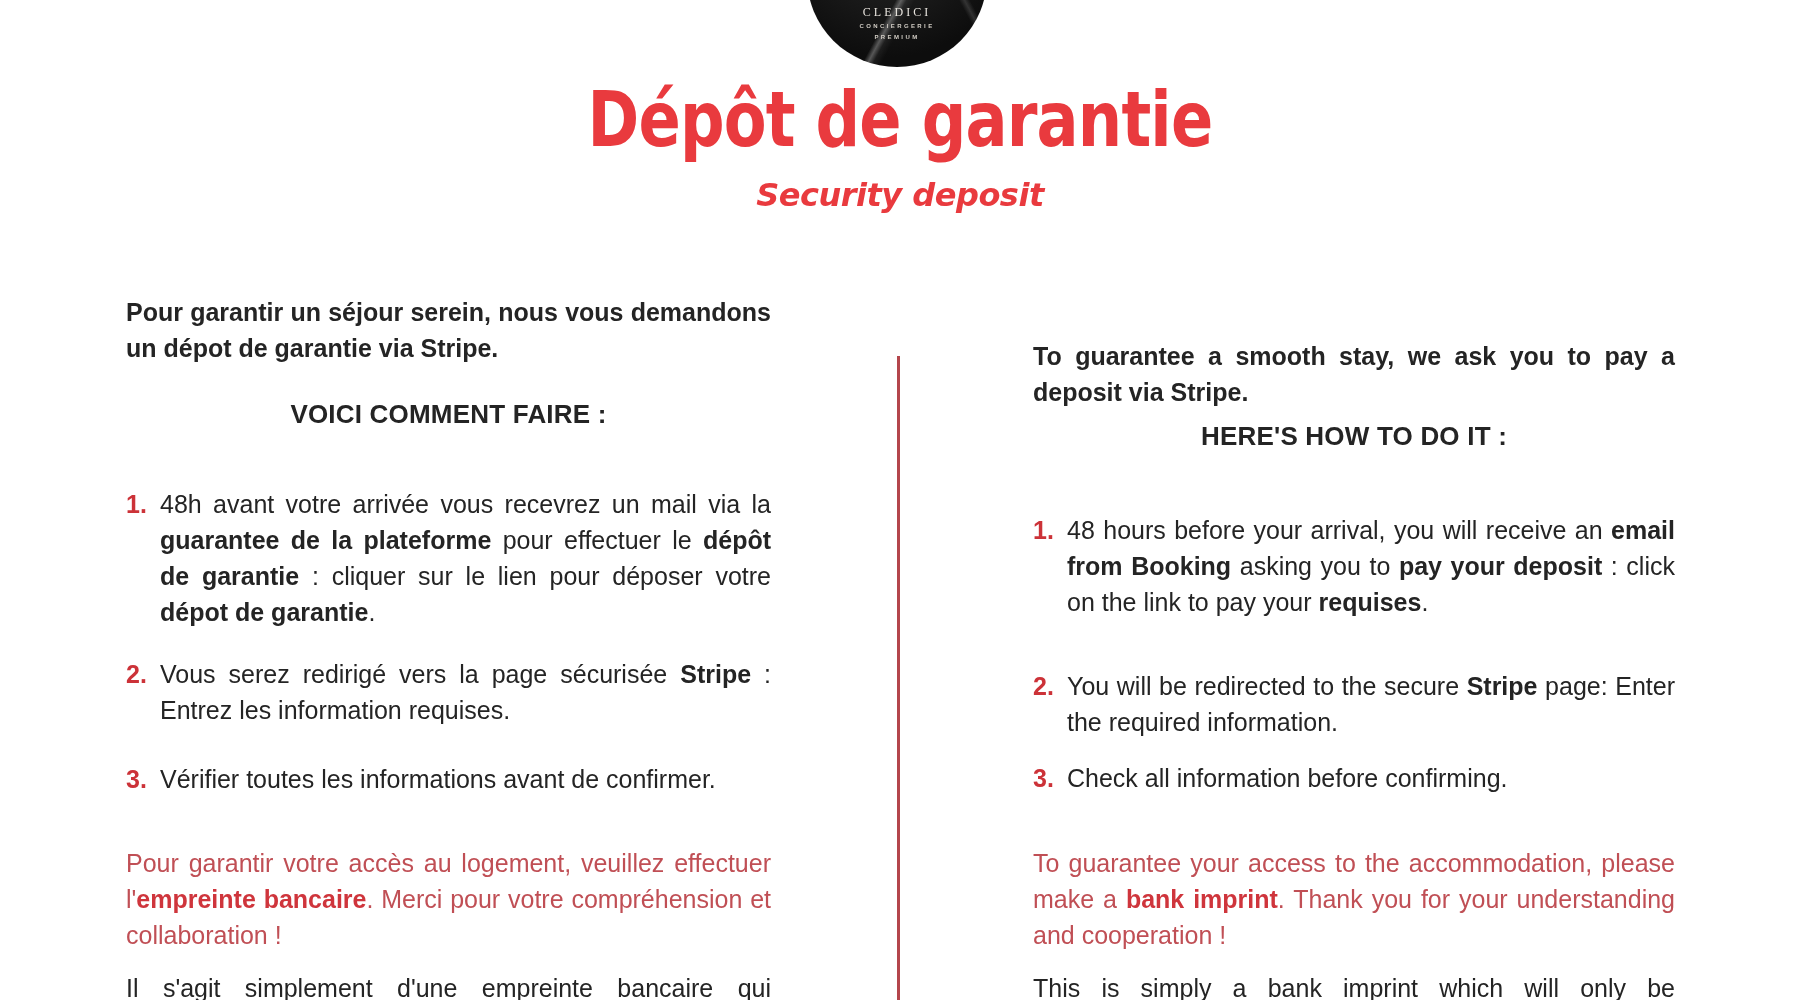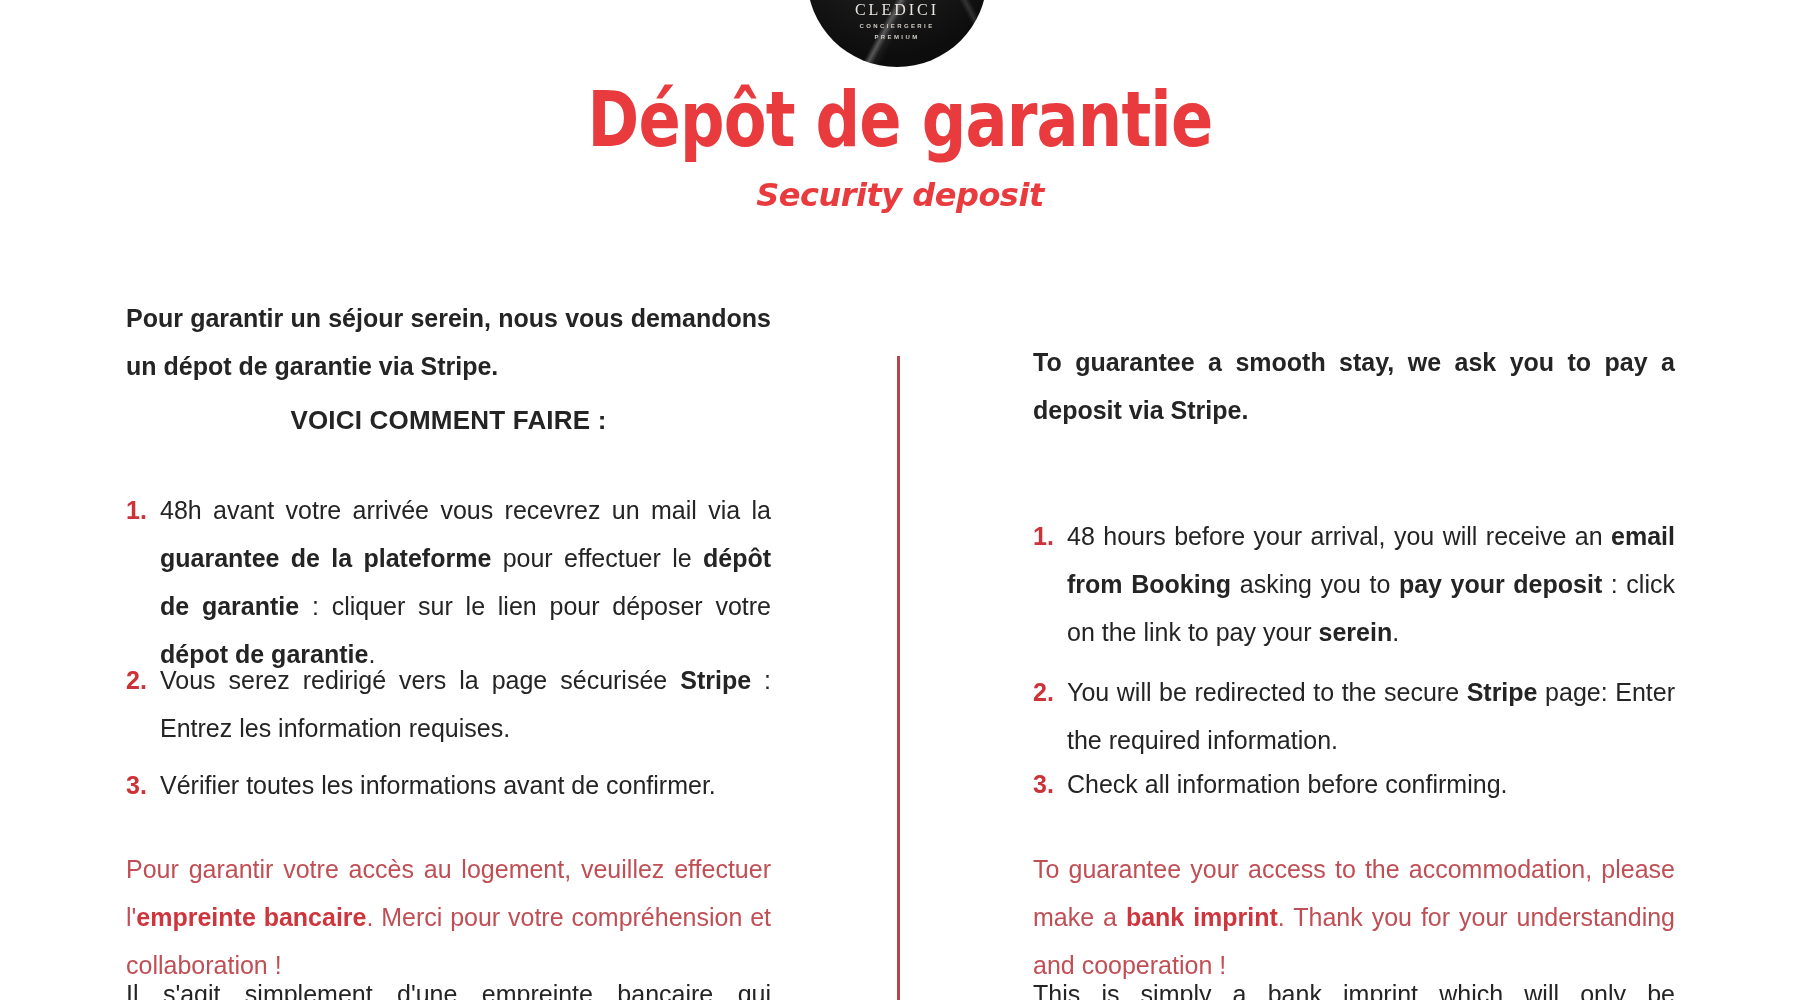--- a/index.html
+++ b/index.html
@@ -14,41 +14,41 @@
   .logo{
     position:absolute;left:807px;top:-113px;width:180px;height:180px;border-radius:50%;
     background:
       linear-gradient(118deg, transparent 54%, rgba(255,255,255,.30) 56%, rgba(255,255,255,.06) 58%, transparent 61%),
       linear-gradient(62deg, transparent 68%, rgba(255,255,255,.14) 70%, transparent 72%),
       linear-gradient(150deg, transparent 35%, rgba(255,255,255,.08) 36%, transparent 38%),
       radial-gradient(circle at 45% 25%, #2a2a2a, #0d0d0d 75%);
     display:flex;flex-direction:column;align-items:center;justify-content:flex-end;
     padding-bottom:27px;box-sizing:border-box;
   }
-  .logo-brand{font-family:"Liberation Serif",serif;color:#e8e4de;font-size:16px;letter-spacing:3px;line-height:1;}
+  .logo-brand{font-family:"Liberation Serif",serif;color:#e8e4de;font-size:12px;letter-spacing:3px;line-height:1;}
   .logo-sub{font-size:6px;letter-spacing:2.4px;color:#d2cdc5;margin-top:5px;font-weight:bold;line-height:1;}
 
   
   h1.title{position:absolute;left:0;right:0;top:78px;margin:0;text-align:center;line-height:1.1;}
   h1.title .title-inner{
     display:inline-block;transform:scaleX(.82);transform-origin:center;
     font-family:"DejaVu Sans",sans-serif;font-weight:800;font-size:76px;
     letter-spacing:-1px;color:var(--title-red,#e93a3e);
   }
   .subtitle{
     position:absolute;left:0;right:0;top:176px;text-align:center;
     font-family:"DejaVu Sans",sans-serif;font-style:italic;font-weight:bold;
     font-size:32px;letter-spacing:-.5px;color:var(--title-red,#e93a3e);line-height:1.2;
   }
 
   
   .divider{position:absolute;left:897px;top:356px;width:3px;height:644px;background:var(--divider-red,#b4464c);}
 
   
-  .col{position:absolute;top:0;bottom:16px;font-size:25px;line-height:48px;}
+  .col{position:absolute;top:0;bottom:16px;font-size:25px;line-height:36px;}
   .col-left{left:126px;width:645px;}
   .col-right{left:1033px;width:642px;}
   .block{position:absolute;left:0;right:0;margin:0;}
 
   .intro{font-weight:bold;text-align:justify;}
   h2.howto{font-size:26px;font-weight:bold;text-align:center;letter-spacing:.2px;}
   .step{display:flex;}
   .num{font-weight:bold;color:var(--number-red,#cc3238);flex:0 0 34px;}
   .step-text{flex:1;text-align:justify;}
   .notice{color:var(--notice-red,#c04f55);text-align:justify;}
@@ -103,24 +103,25 @@
       <span class="num">3.</span>
       <span class="step-text">Vérifier toutes les informations avant de confirmer.</span>
     </div>
 
     <p class="block notice">Pour garantir votre accès au logement, veuillez effectuer l'<strong>empreinte bancaire</strong>. Merci pour votre compréhension et collaboration !</p>
     <p class="block footer">Il s'agit simplement d'une empreinte bancaire qui</p>
   </section>
 
   <section class="col col-right">
     <p class="block intro">To guarantee a smooth stay, we ask you to pay a deposit via Stripe.</p>
+    <h2 class="block howto">HERE'S HOW TO DO IT :</h2>
 
     <div class="block step s1">
       <span class="num">1.</span>
-      <span class="step-text">48 hours before your arrival, you will receive an <strong>email from Booking</strong> asking you to <strong>pay your deposit</strong> : click on the link to pay your <strong>serein</strong>.</span>
+      <span class="step-text">48 hours before your arrival, you will receive an <strong>email from Booking</strong> asking you to <strong>pay your deposit</strong> : click on the link to pay your <strong>requises</strong>.</span>
     </div>
     <div class="block step s2">
       <span class="num">2.</span>
       <span class="step-text">You will be redirected to the secure <strong>Stripe</strong> page: Enter the required information.</span>
     </div>
     <div class="block step s3">
       <span class="num">3.</span>
       <span class="step-text">Check all information before confirming.</span>
     </div>
 

